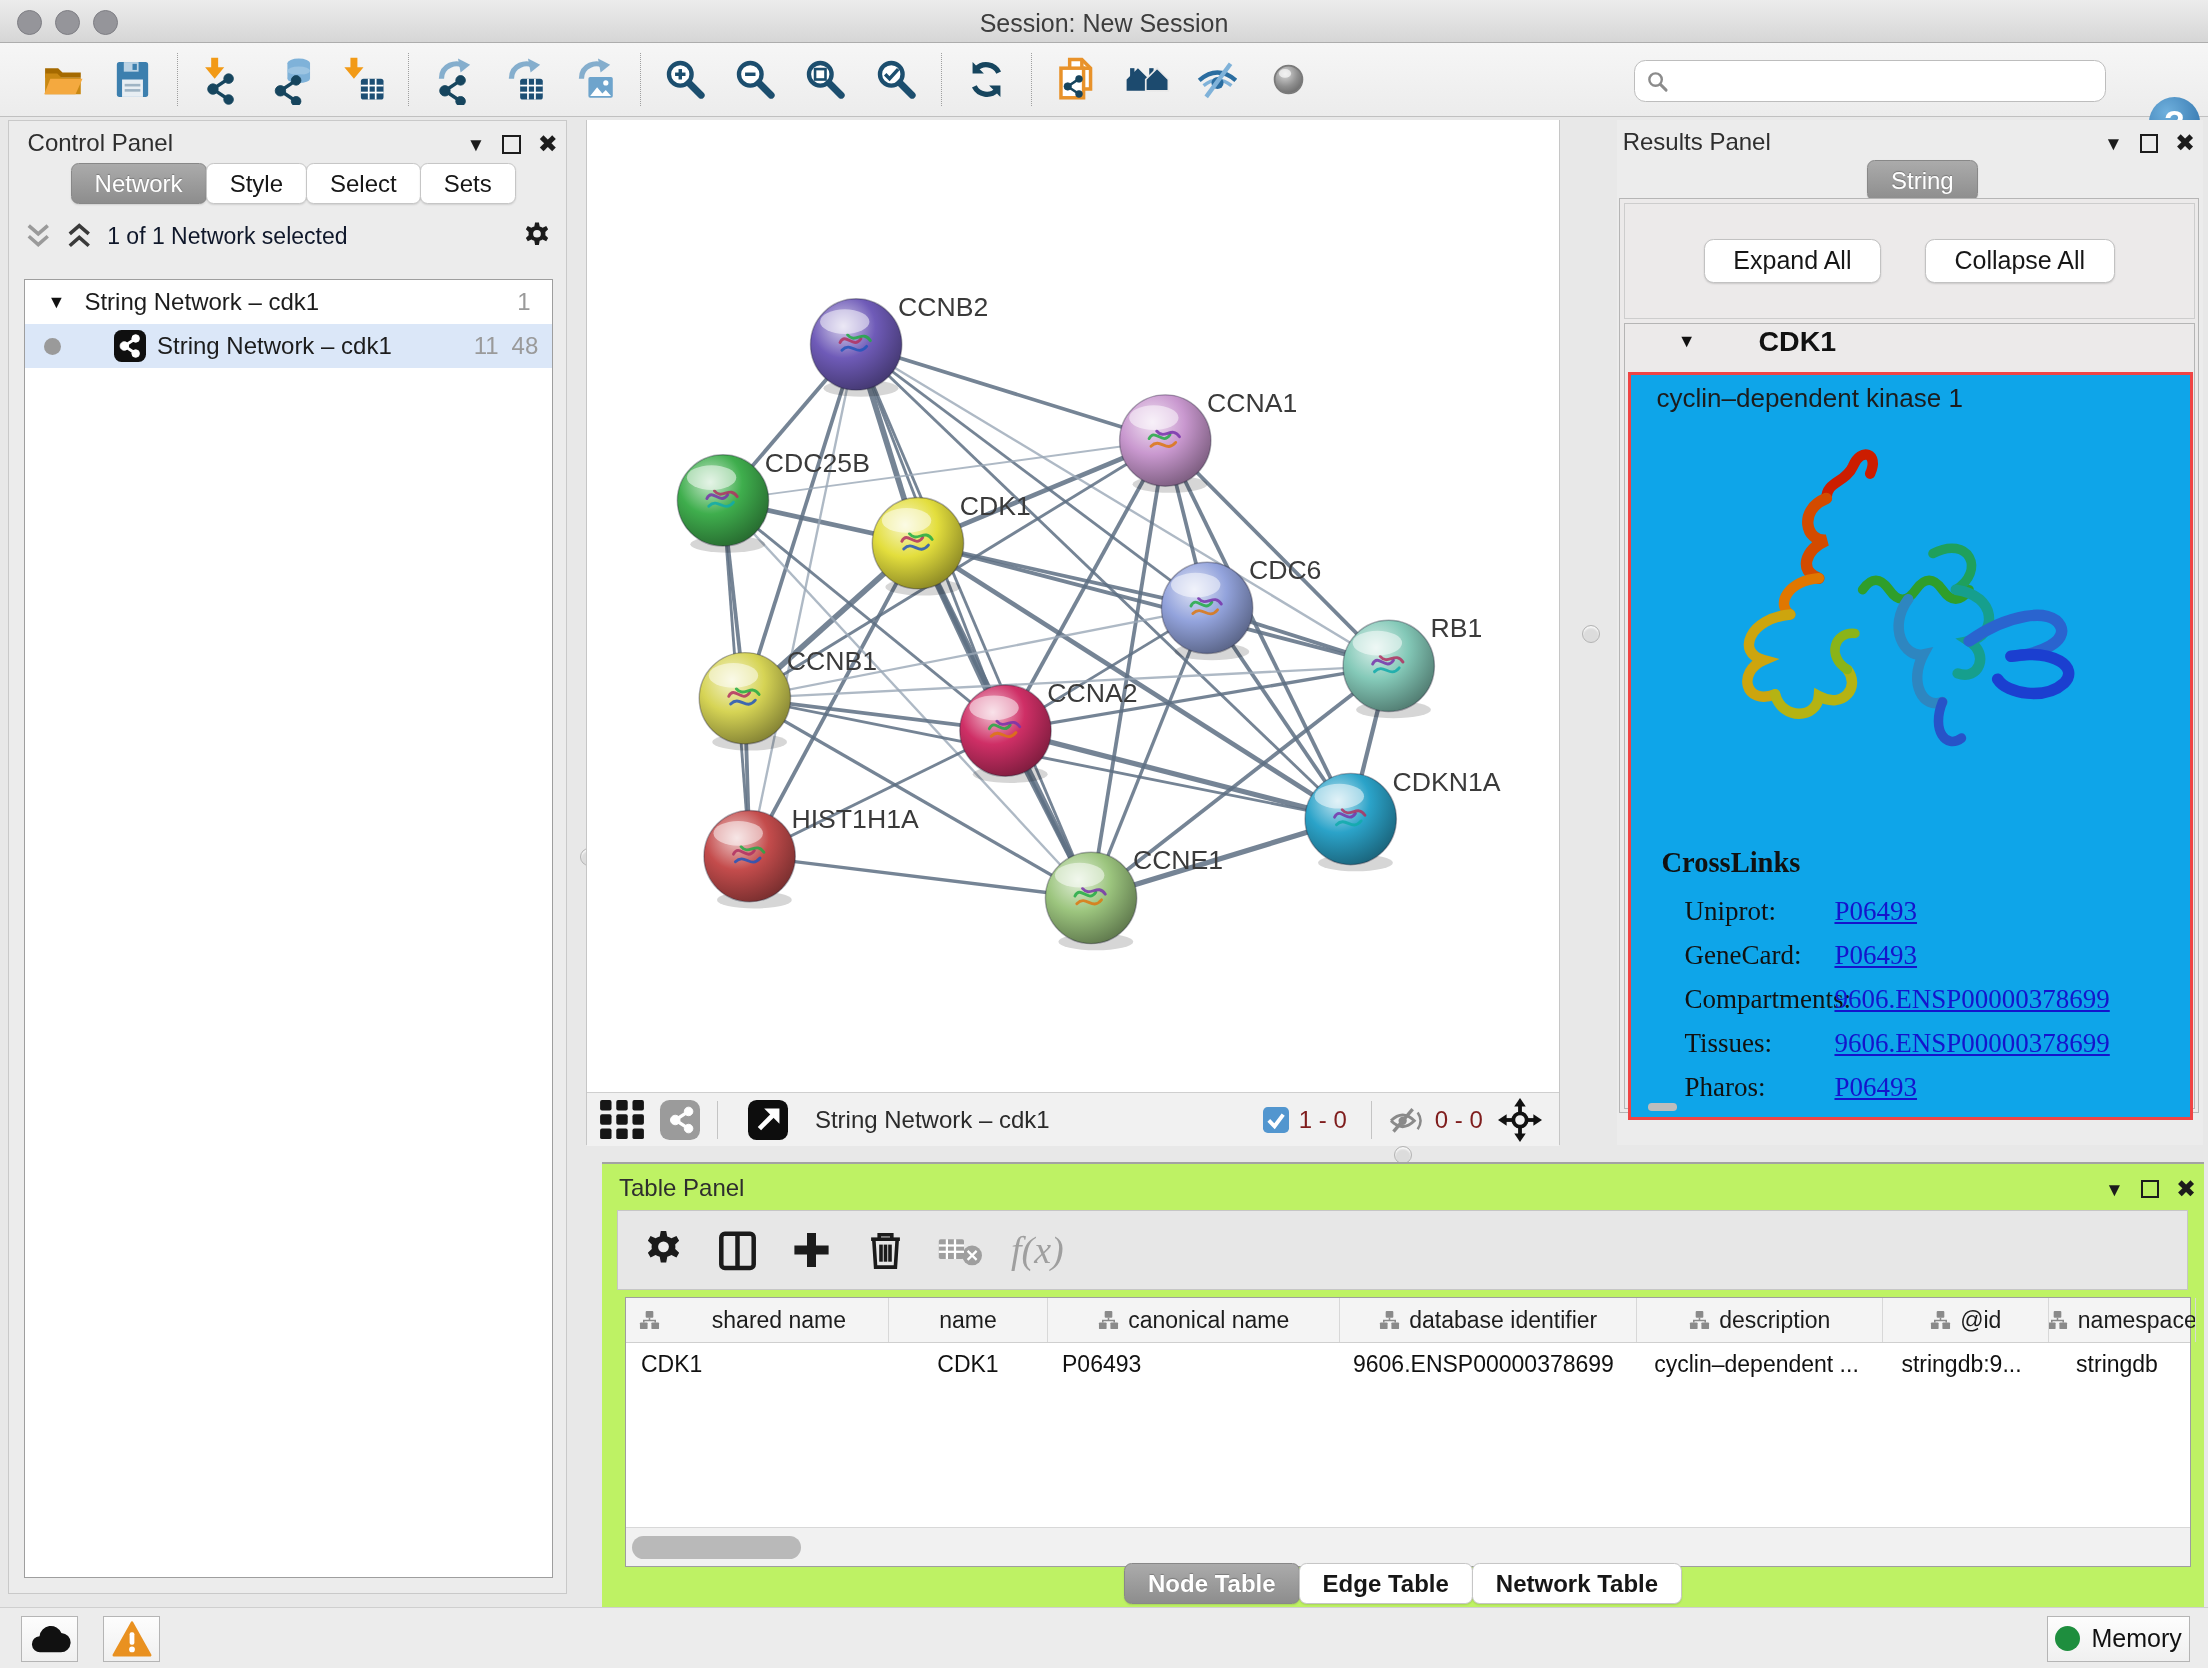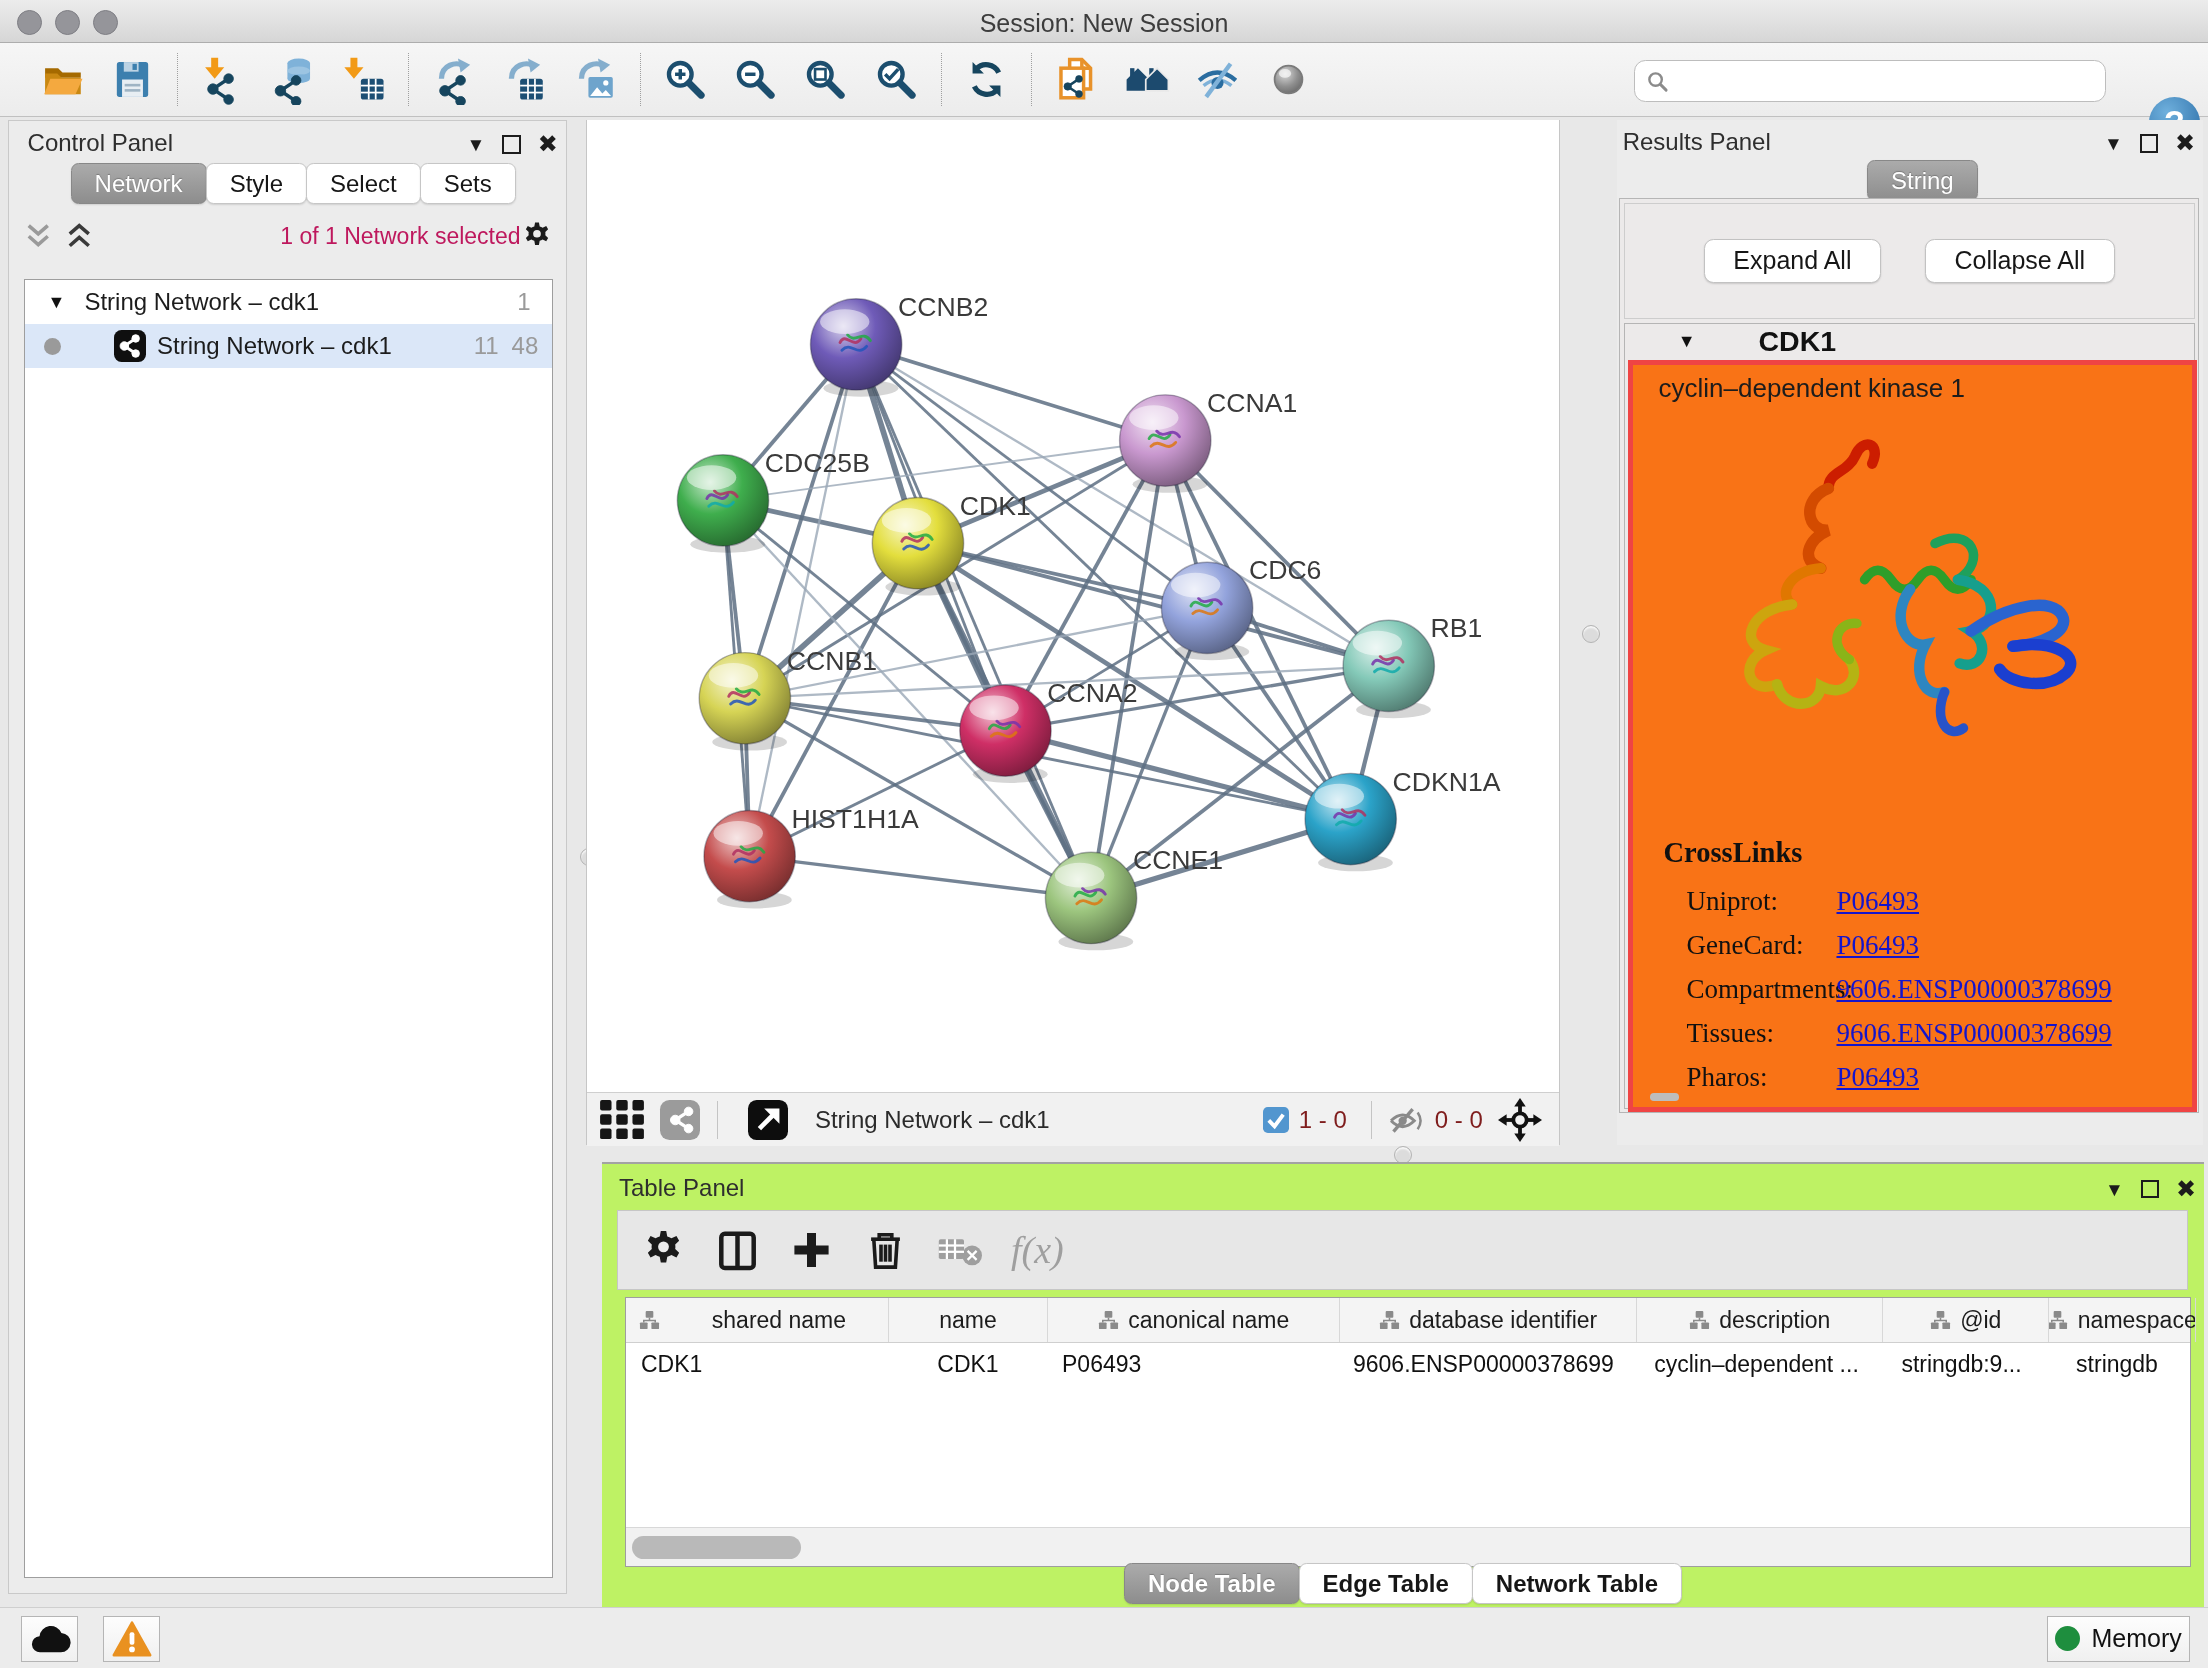--- a/index.html
+++ b/index.html
@@ -26,21 +26,21 @@
   .wc.square{width:14.3px;height:14.3px;border:2.4px solid #1c1c1c;background:transparent;}
   .wc.x{font-size:24px;font-weight:bold;}
   .tab{height:39px;border:1px solid #c6c6c6;background:#fff;color:#161616;font-size:24px;display:flex;align-items:center;justify-content:center;padding:0 23px;border-radius:7.6px;margin-left:-1px;cursor:pointer;box-shadow:0 1px 1.9px rgba(0,0,0,.12);}
   .tab.selected{background:linear-gradient(#ababab,#8d8d8d);color:#fff;border-color:#888;text-shadow:0 -1px 1px rgba(0,0,0,.25);}
   
   #control-panel{left:7.6px;top:120px;width:557px;height:1472px;background:#ececec;border:1px solid #c9c9c9;}
   #cp-head{left:19px;top:7.6px;}
   #cp-ctls{left:458px;top:11.4px;position:absolute;}
   #cp-tabs{position:absolute;left:63px;top:42px;display:flex;}
   #cp-treebar{position:absolute;left:15px;top:91px;width:529px;height:48px;display:flex;align-items:center;}
-  #cp-summary{flex:1;text-align:right;font-size:23px;color:#be185d;}
+  #cp-summary{flex:1;text-align:left;font-size:23px;color:#0f172a;}
   .chev{width:28.5px;height:28.5px;margin-right:13.3px;cursor:pointer;}
   #cp-gear{width:32px;height:32px;cursor:pointer;}
   #tree-box{position:absolute;left:15px;top:158px;width:527px;height:1297px;background:#fff;border:1px solid #9e9e9e;}
   .tree-row{position:relative;height:44px;display:flex;align-items:center;font-size:24px;color:#1c1c1c;}
   .tree-row .count{position:absolute;color:#9a9a9a;}
   #tree-root .tri{margin-left:23px;font-size:18px;color:#111;}
   #tree-root .lbl{margin-left:19px;}
   #tree-root .count{right:21px;}
   #tree-child{background:#dbe7f8;}
   #tree-child .dot{width:17px;height:17px;border-radius:50%;background:#9a9a9a;margin-left:19px;}
@@ -66,21 +66,21 @@
   #rp-head{left:5.7px;top:7.6px;}
   #rp-ctls{left:487px;top:11.4px;position:absolute;}
   #rp-tab{position:absolute;left:251px;top:40px;}
   #rp-box{position:absolute;left:1.9px;top:78px;width:578px;height:913px;border:1px solid #b5b5b5;background:#eceaea;}
   #rp-btnrow{position:absolute;left:3.8px;top:3.8px;width:569px;height:114px;border:1px solid #cdcdcd;display:flex;align-items:center;justify-content:center;gap:44px;}
   .rp-btn{height:44px;padding:0 28.5px;background:#fff;border:1px solid #c2c2c2;border-radius:9.5px;font-size:25px;color:#161616;cursor:pointer;box-shadow:0 1px 1.9px rgba(0,0,0,.15);font-family:inherit;}
   #gene-card{position:absolute;left:3.8px;top:124px;width:569px;height:784px;border:1px solid #b5b5b5;}
   #gene-head{height:34px;display:flex;align-items:center;}
   #gene-tri{margin-left:53px;font-size:18px;color:#111;cursor:pointer;}
   #gene-symbol{margin-left:63px;font-size:28.5px;font-weight:bold;color:#111;}
-  #gene-body{position:absolute;left:3.8px;top:36px;width:559px;height:742px;background:#f97316;border:5px solid #ef4444;}
+  #gene-body{position:absolute;left:3.8px;top:48px;width:559px;height:742px;background:#0ea5e9;border:3px solid #ef4444;}
   #gene-desc{position:absolute;left:25px;top:7.6px;font-size:26px;color:#1c1c1c;}
   #protein-svg{position:absolute;left:48px;top:53px;width:447px;height:409px;}
   #xl-title{position:absolute;left:30px;top:472px;font-family:"Liberation Serif","DejaVu Serif",serif;font-weight:bold;font-size:28.5px;color:#111;}
   #xl-rows{position:absolute;left:53px;top:514px;width:495px;}
   .xl-row{display:flex;height:44px;align-items:center;font-family:"Liberation Serif","DejaVu Serif",serif;font-size:27px;}
   .xl-label{width:150px;color:#111;}
   .xl-link{color:#1414cc;text-decoration:underline;cursor:pointer;}
   #gene-scroll{position:absolute;left:17px;bottom:5.7px;width:28.5px;height:8.6px;background:#bdbdbd;border-radius:3.8px;}
   
   #table-panel{left:602px;top:1162px;width:1602px;height:445px;background:#bef264;border-top:2px solid #a3a3a3;}

